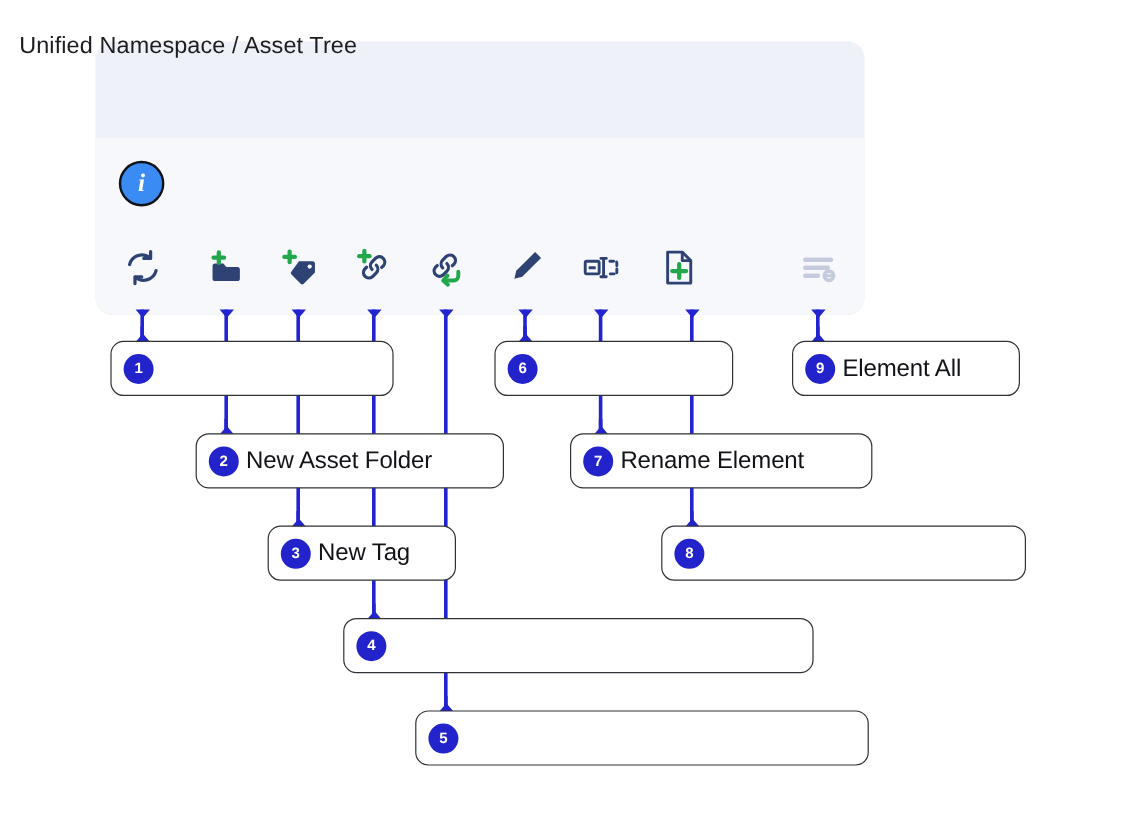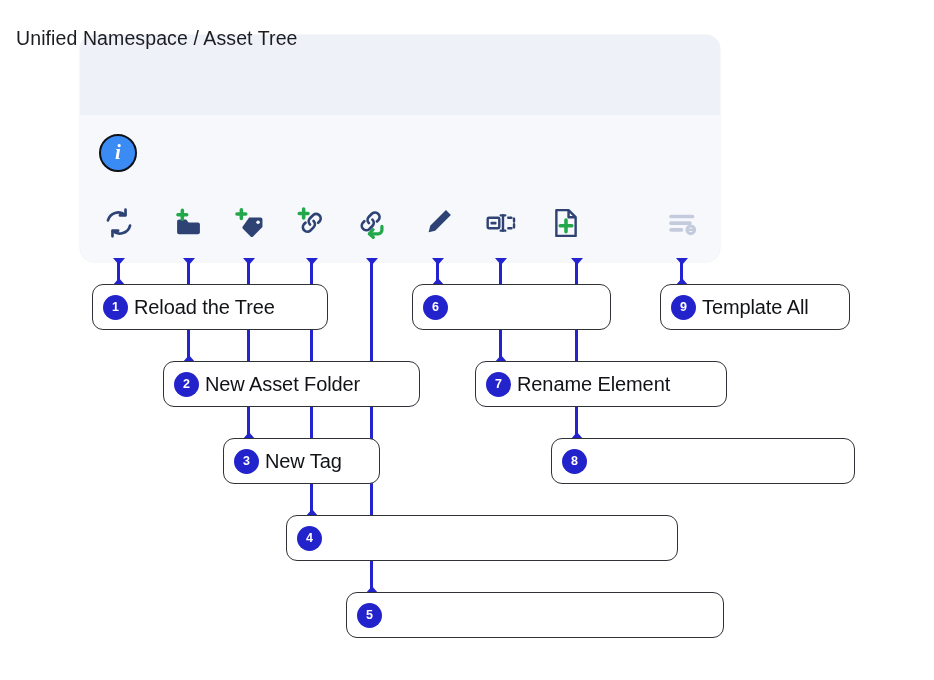--- a/index.html
+++ b/index.html
@@ -195,21 +195,20 @@
   <div class="stem cap-bottom" style="left:247px;top:426px;height:13px"></div>
   <div class="stem cap-bottom" style="left:310px;top:503px;height:13px"></div>
   <div class="stem cap-bottom" style="left:370px;top:580px;height:13px"></div>
   <div class="stem cap-bottom" style="left:436px;top:272px;height:13px"></div>
   <div class="stem cap-bottom" style="left:499px;top:349px;height:13px"></div>
   <div class="stem cap-bottom" style="left:575px;top:426px;height:13px"></div>
   <div class="stem cap-bottom" style="left:680px;top:272px;height:13px"></div>
 
   <div class="box" style="left:92px;top:284px;width:236px">
     <span class="badge">1</span>
-    <span class="box-label">Reload the Tree</span>
   </div>
   <div class="box" style="left:163px;top:361px;width:257px">
     <span class="badge">2</span>
     <span class="box-label">New Asset Folder</span>
   </div>
   <div class="box" style="left:223px;top:438px;width:157px">
     <span class="badge">3</span>
     <span class="box-label">New Tag</span>
   </div>
   <div class="box" style="left:286px;top:515px;width:392px">
@@ -223,16 +222,16 @@
   </div>
   <div class="box" style="left:475px;top:361px;width:252px">
     <span class="badge">7</span>
     <span class="box-label">Rename Element</span>
   </div>
   <div class="box" style="left:551px;top:438px;width:304px">
     <span class="badge">8</span>
   </div>
   <div class="box" style="left:660px;top:284px;width:190px">
     <span class="badge">9</span>
-    <span class="box-label">Template All</span>
+    <span class="box-label">Element All</span>
   </div>
 
 </div>
 
 </body></html>

